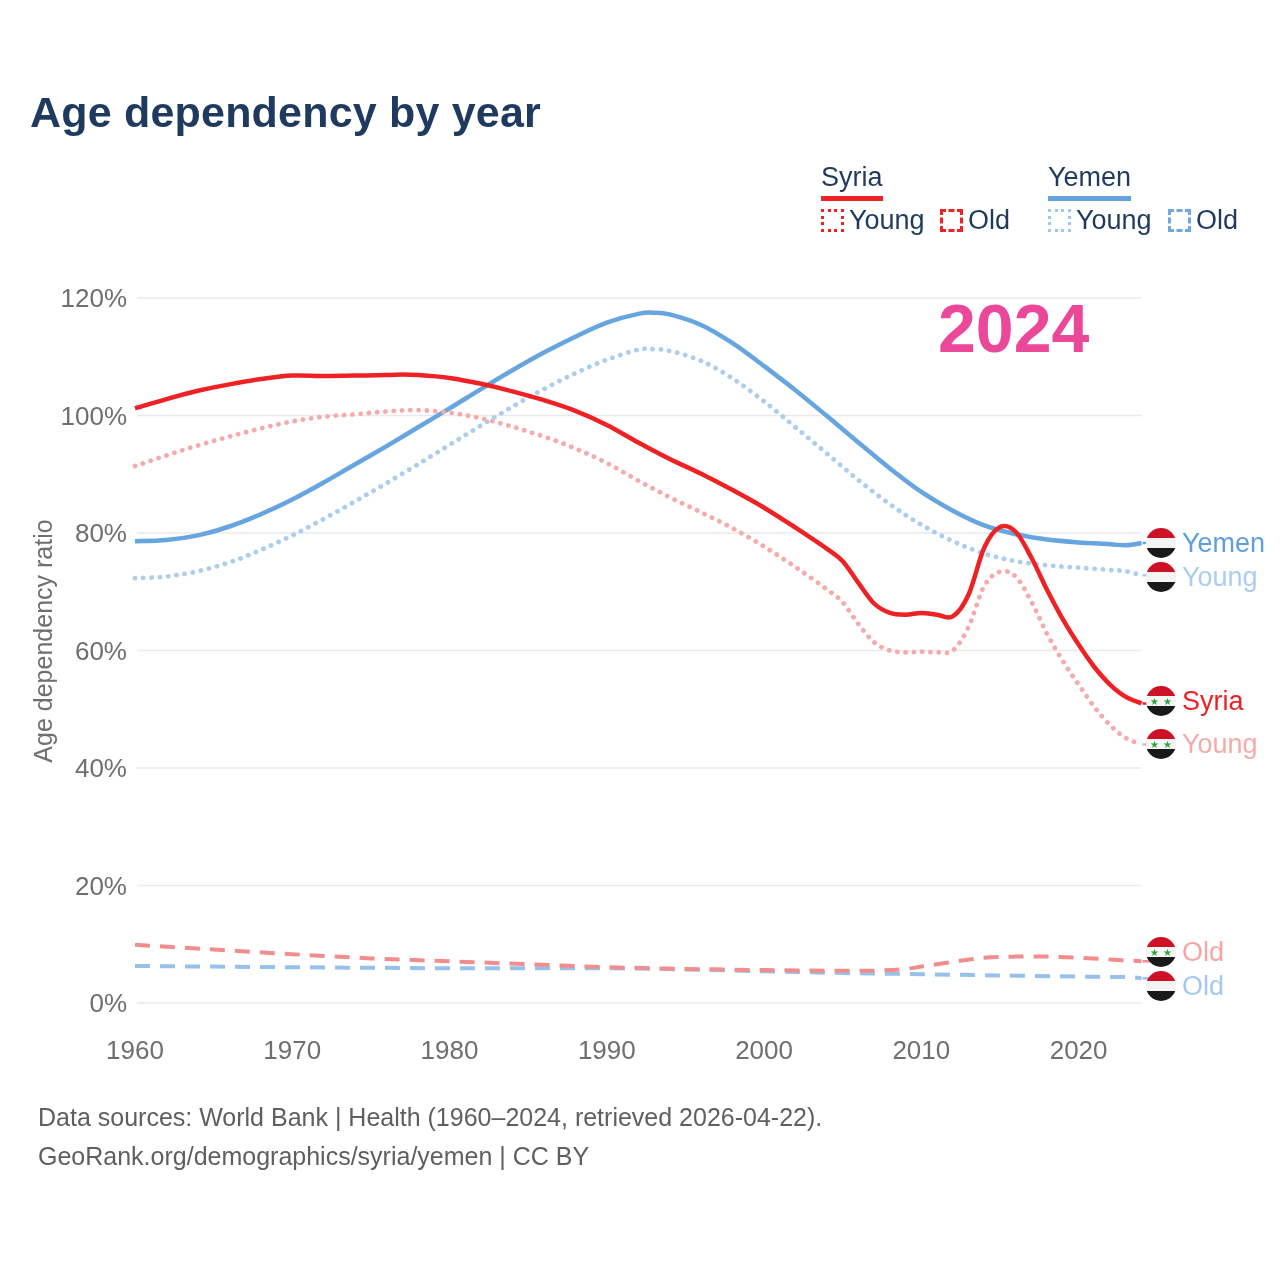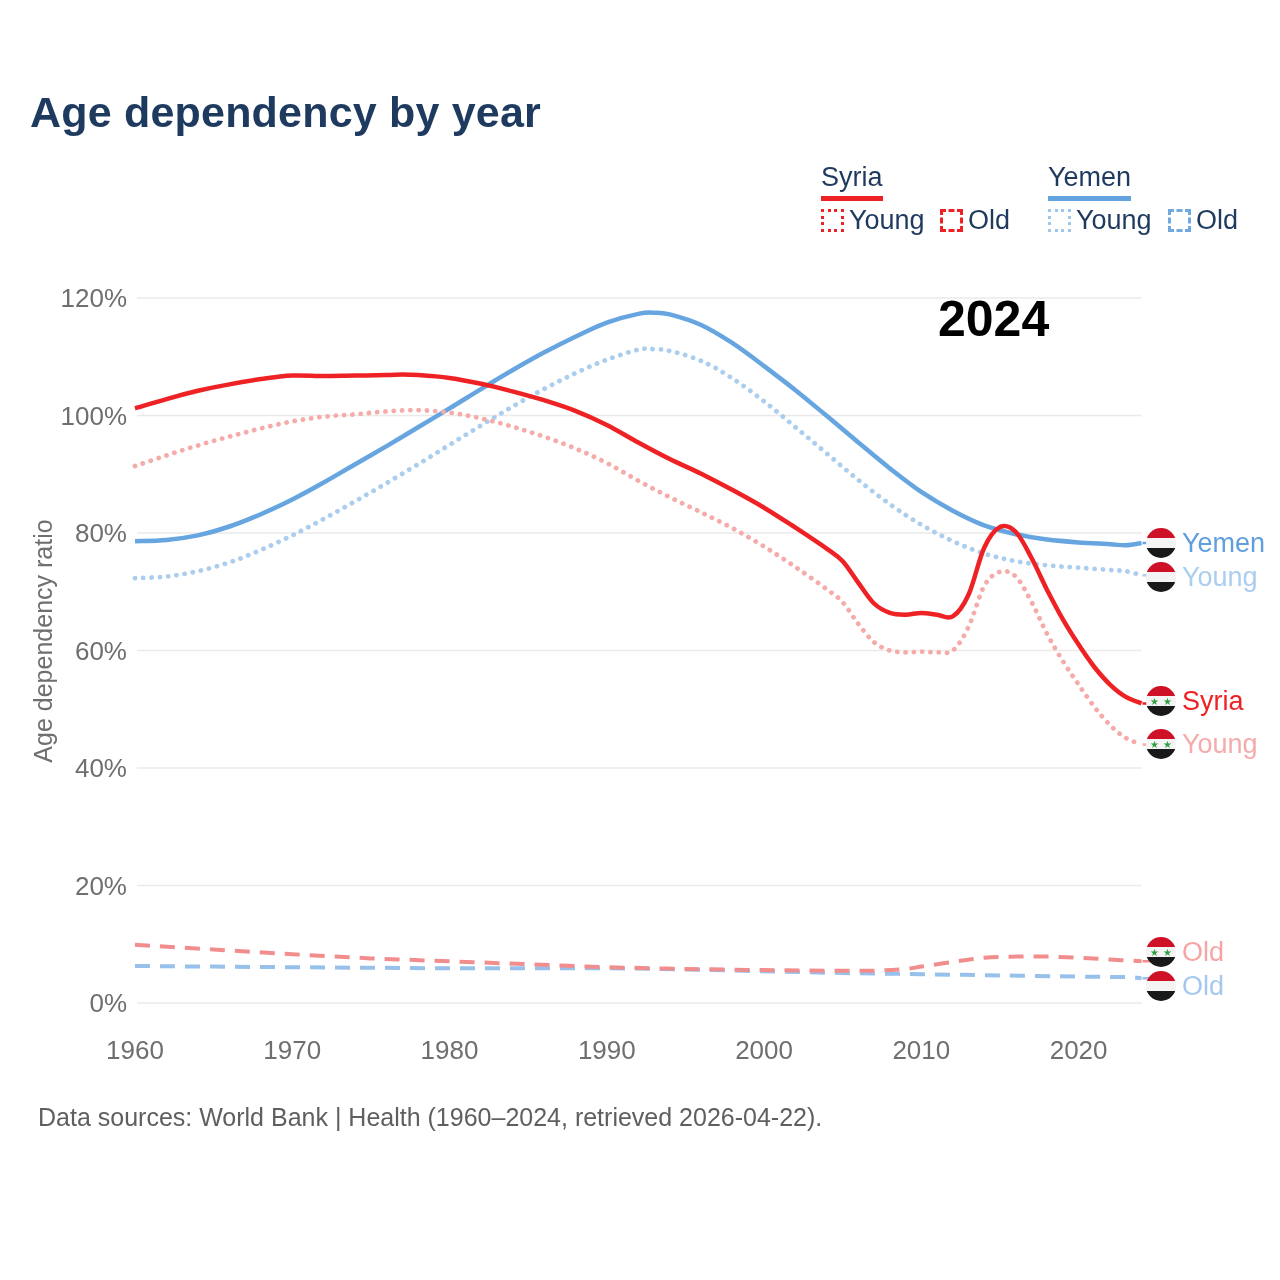--- a/index.html
+++ b/index.html
@@ -1,19 +1,19 @@
 <!DOCTYPE html>
 <html><head>
 <meta charset="utf-8">
 <style>
   html,body{margin:0;padding:0;background:#fff;}
   #page{position:relative;width:1280px;height:1280px;background:#ffffff;overflow:hidden;
         font-family:"Liberation Sans","DejaVu Sans",sans-serif;}
   #title{position:absolute;left:30px;top:88px;font-size:43px;font-weight:bold;color:#1e3a5f;letter-spacing:0.2px;}
-  #watermark{position:absolute;left:938px;top:294px;font-size:50px;font-weight:bold;color:#000000;line-height:1;}
+  #watermark{position:absolute;left:938px;top:294px;font-size:68px;font-weight:bold;color:#ec4899;line-height:1;}
   #ylabel{position:absolute;left:-106px;top:626px;width:300px;height:30px;text-align:center;
           transform:rotate(-90deg);font-size:25px;color:#6f6f6f;}
   .legend-name{position:absolute;font-size:27px;color:#1e3a5f;padding-bottom:3px;border-bottom:5px solid #000;}
   .legend-item{position:absolute;display:flex;align-items:center;cursor:pointer;}
   .legend-swatch{width:17px;height:17px;border:3px solid #000;margin-right:5px;}
   .legend-label{font-size:27px;color:#1e3a5f;}
   #chart-svg{position:absolute;left:0;top:0;}
   #chart-svg text{font-family:"Liberation Sans","DejaVu Sans",sans-serif;}
   .footer-line{position:absolute;left:38px;font-size:25px;color:#5f5f5f;}
   #footer-line1{top:1103px;}
@@ -142,14 +142,15 @@
         <rect x="1146" y="686" width="30" height="10" fill="#ce1126"></rect>
         <rect x="1146" y="696" width="30" height="10" fill="#f4f4f4"></rect>
         <rect x="1146" y="706" width="30" height="10" fill="#191919"></rect>
         <text x="1154.5" y="704.6" text-anchor="middle" font-size="10" fill="#2f9e44">★</text>
         <text x="1167.5" y="704.6" text-anchor="middle" font-size="10" fill="#2f9e44">★</text>
       </g>
       <text x="1182" y="710" font-size="27" fill="#ee2224">Syria</text>
     </svg>
 
   <div id="footer-line1" class="footer-line">Data sources: World Bank | Health (1960–2024, retrieved 2026-04-22).</div>
+  <div id="footer-line2" class="footer-line">GeoRank.org/demographics/syria/yemen | CC BY</div>
 
 </div>
 
 </body></html>

